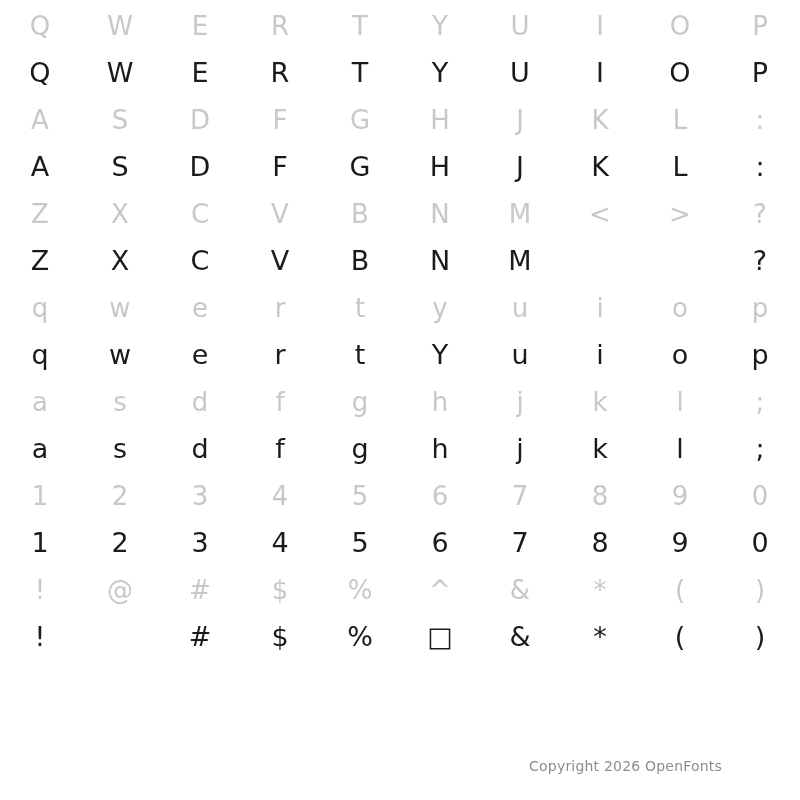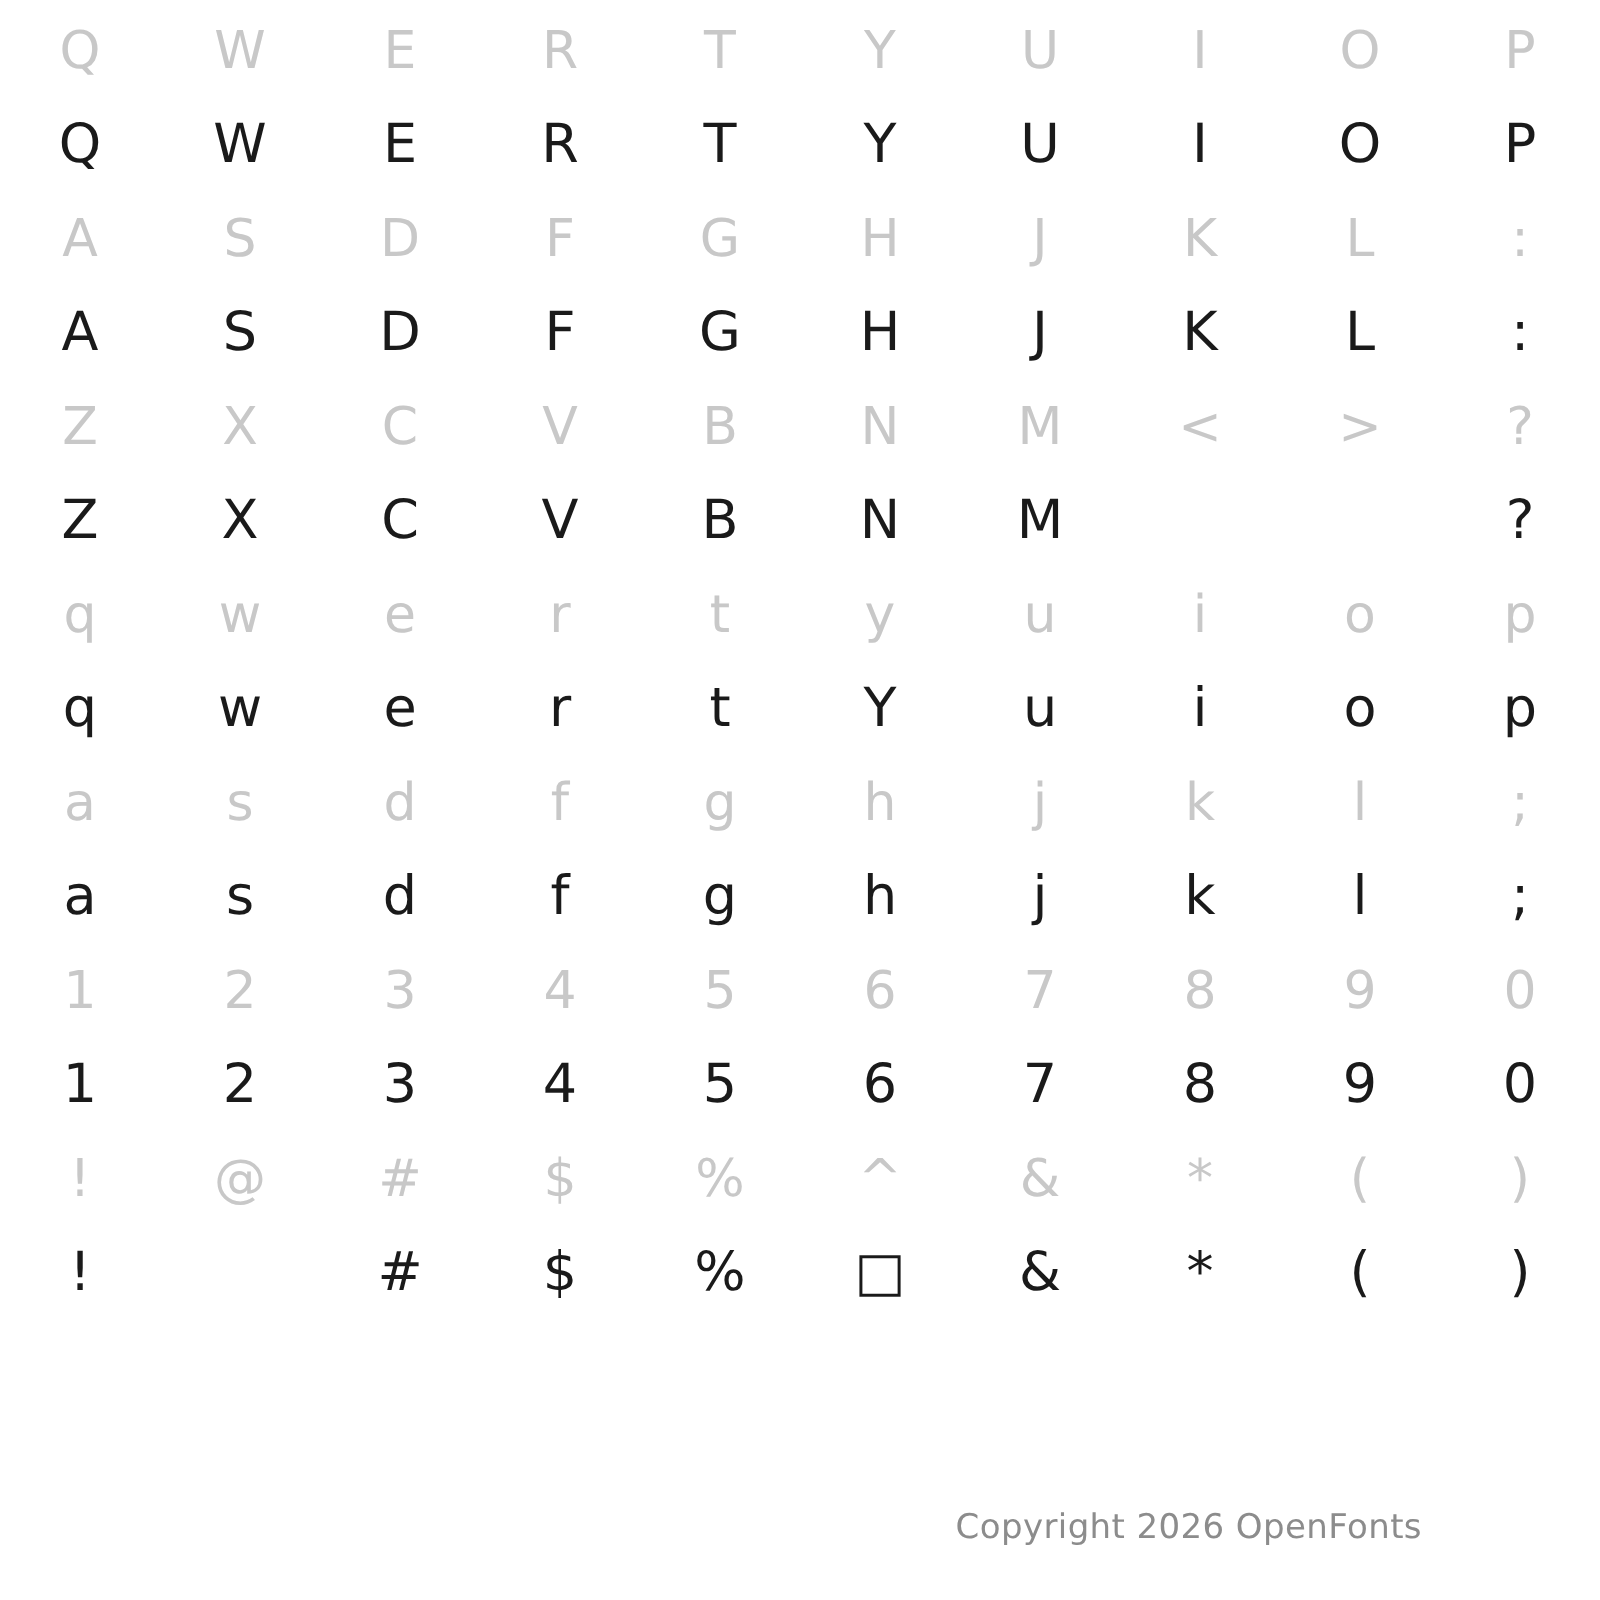--- a/index.html
+++ b/index.html
@@ -51,24 +51,24 @@
   .row-sample .cell {
     color: #1a1a1a;
     font-size: 27px;
     line-height: 50px;
     height: 50px;
     font-family: "DejaVu Sans", sans-serif;
     font-weight: 400;
   }
   .footer {
     position: absolute;
-    right: 89px;
+    right: 78px;
     bottom: 26px;
     color: #8c8c8c;
-    font-size: 17px;
+    font-size: 14px;
     font-family: "DejaVu Sans", sans-serif;
     letter-spacing: 0.2px;
   }
 </style>
 </head>
 <body>
 
 <div class="sheet">
   <div class="grid">
 

